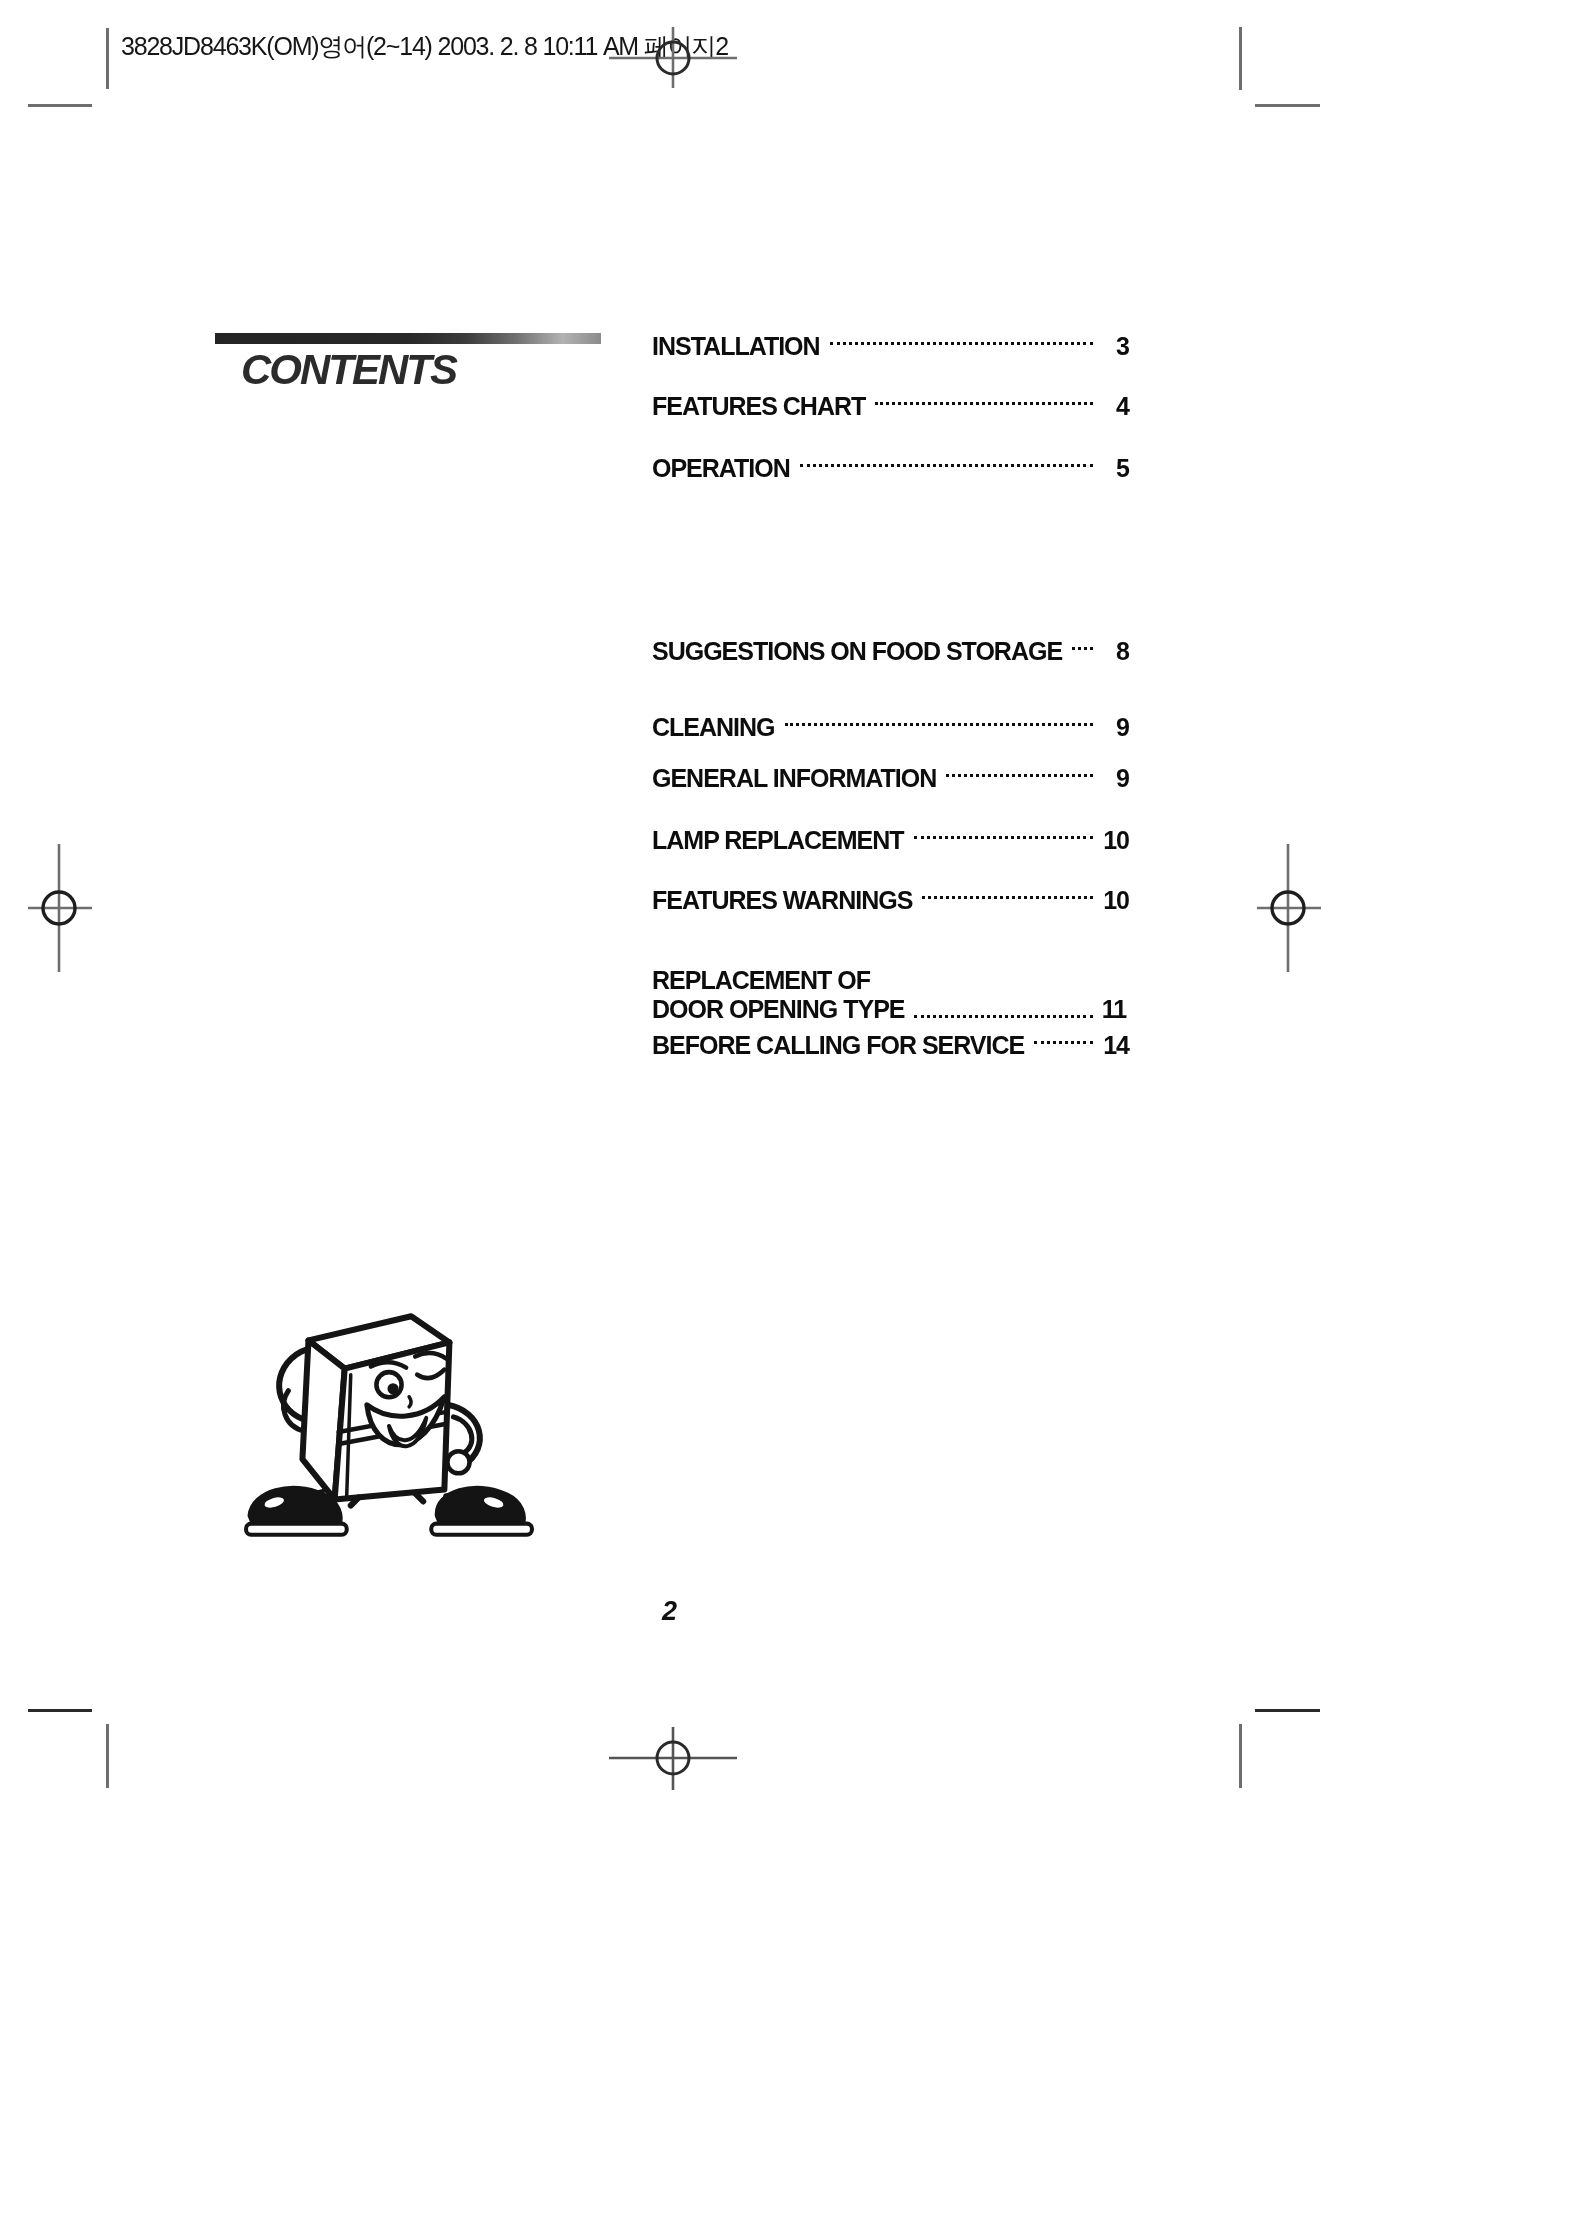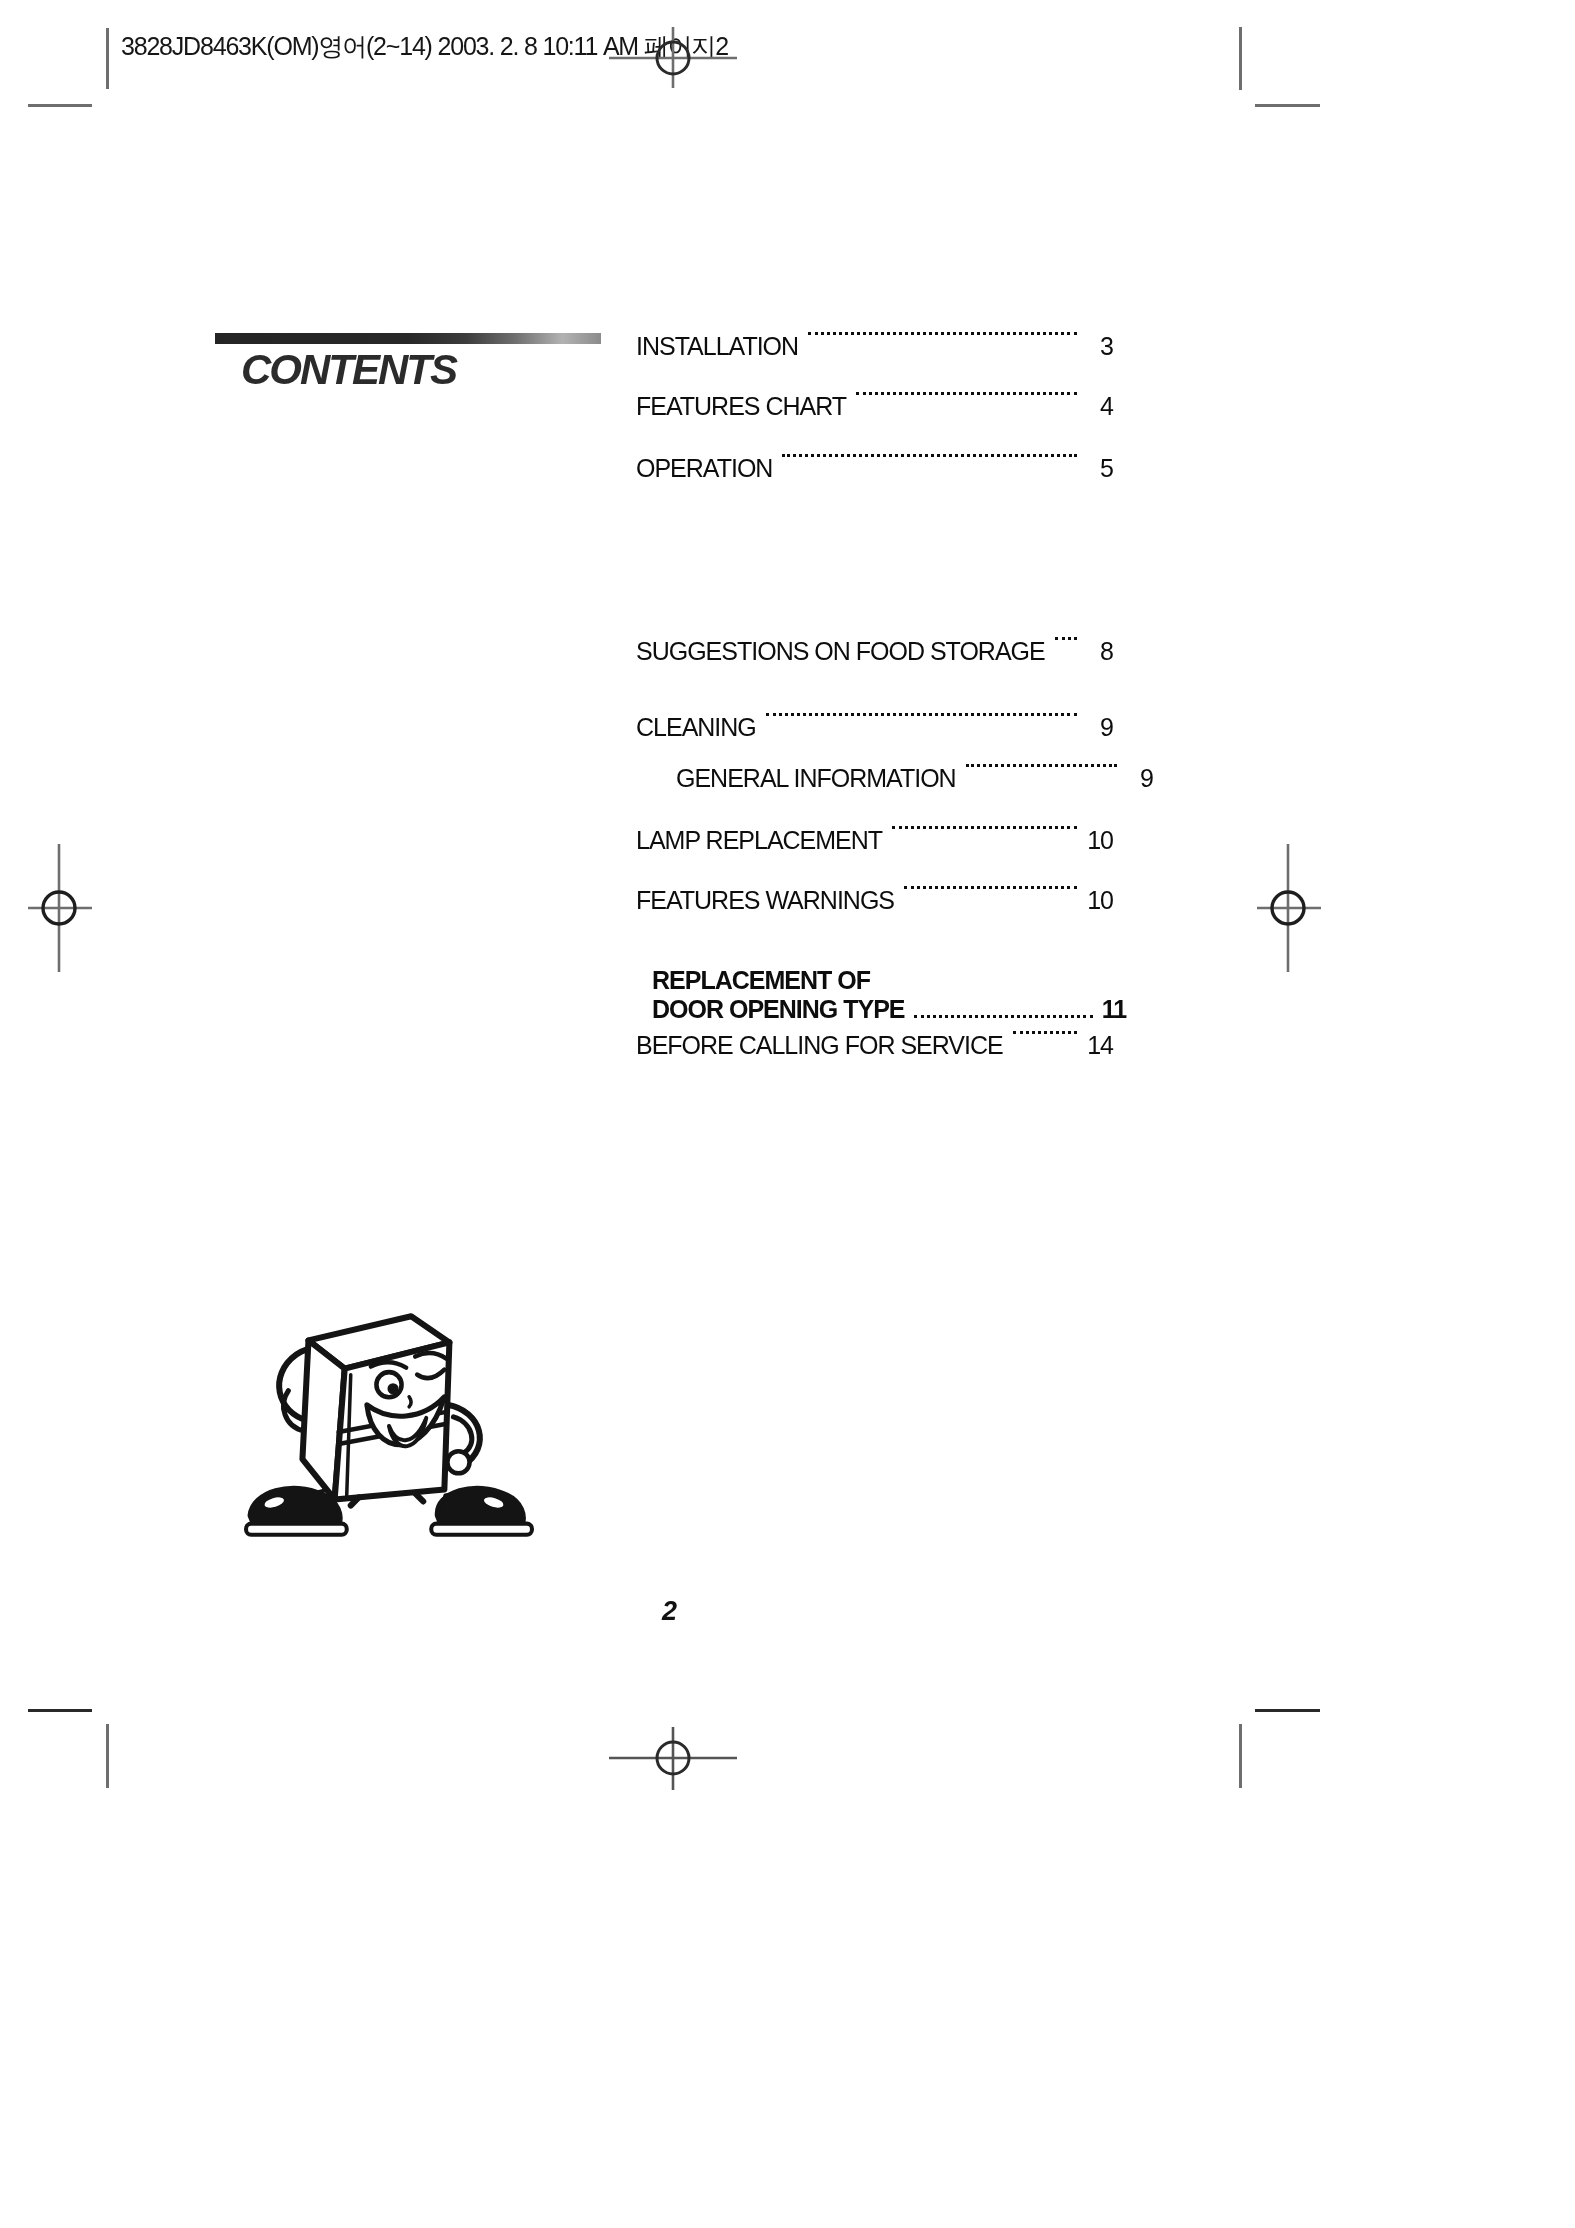--- a/index.html
+++ b/index.html
@@ -33,33 +33,33 @@
   }
   .contents-title {
     position:absolute; left:241px; top:346px;
     font-size:42px; font-weight:bold; font-style:italic;
     letter-spacing:-2px; color:#2b2b2b;
   }
 
   
   .toc { position:absolute; left:636px; top:0; width:477px; height:1120px; }
   .toc-row {
-    position:absolute; left:0; width:100%;
-    display:flex; align-items:flex-start;
-    font-size:25px; font-weight:normal; letter-spacing:-1px;
+    position:absolute; left:16px; width:100%;
+    display:flex; align-items:center;
+    font-size:25px; font-weight:bold; letter-spacing:-1px;
     line-height:29px; white-space:nowrap; color:#0d0d0d;
   }
   .toc-row .leader {
     flex:1 1 auto; min-width:16px;
     border-bottom:3.6px dotted #0d0d0d;
     margin:0 6px 6px 10px;
   }
   .toc-row .page { text-align:right; min-width:30px; }
   .r1 { top:332px; } .r2 { top:392px; } .r3 { top:454px; }
-  .r4 { top:637px; } .r5 { top:704px;margin-top:9px; } .r6 { top:764px;margin-left:40px; }
+  .r4 { top:637px; } .r5 { top:704px;margin-top:9px; } .r6 { top:764px; }
   .r7 { top:826px; } .r8 { top:886px; } .r10 { top:1031px; }
 
   .toc-subs {
     position:absolute; left:22px; top:490px;
     font-size:22px; font-weight:normal; letter-spacing:-0.4px;
     line-height:28.6px; color:#1a1a1a;
   }
   .toc-subs span { display:block; }
 
   .toc-two-line { position:absolute; top:949px; left:16px; width:100%;margin-top:17px; }

